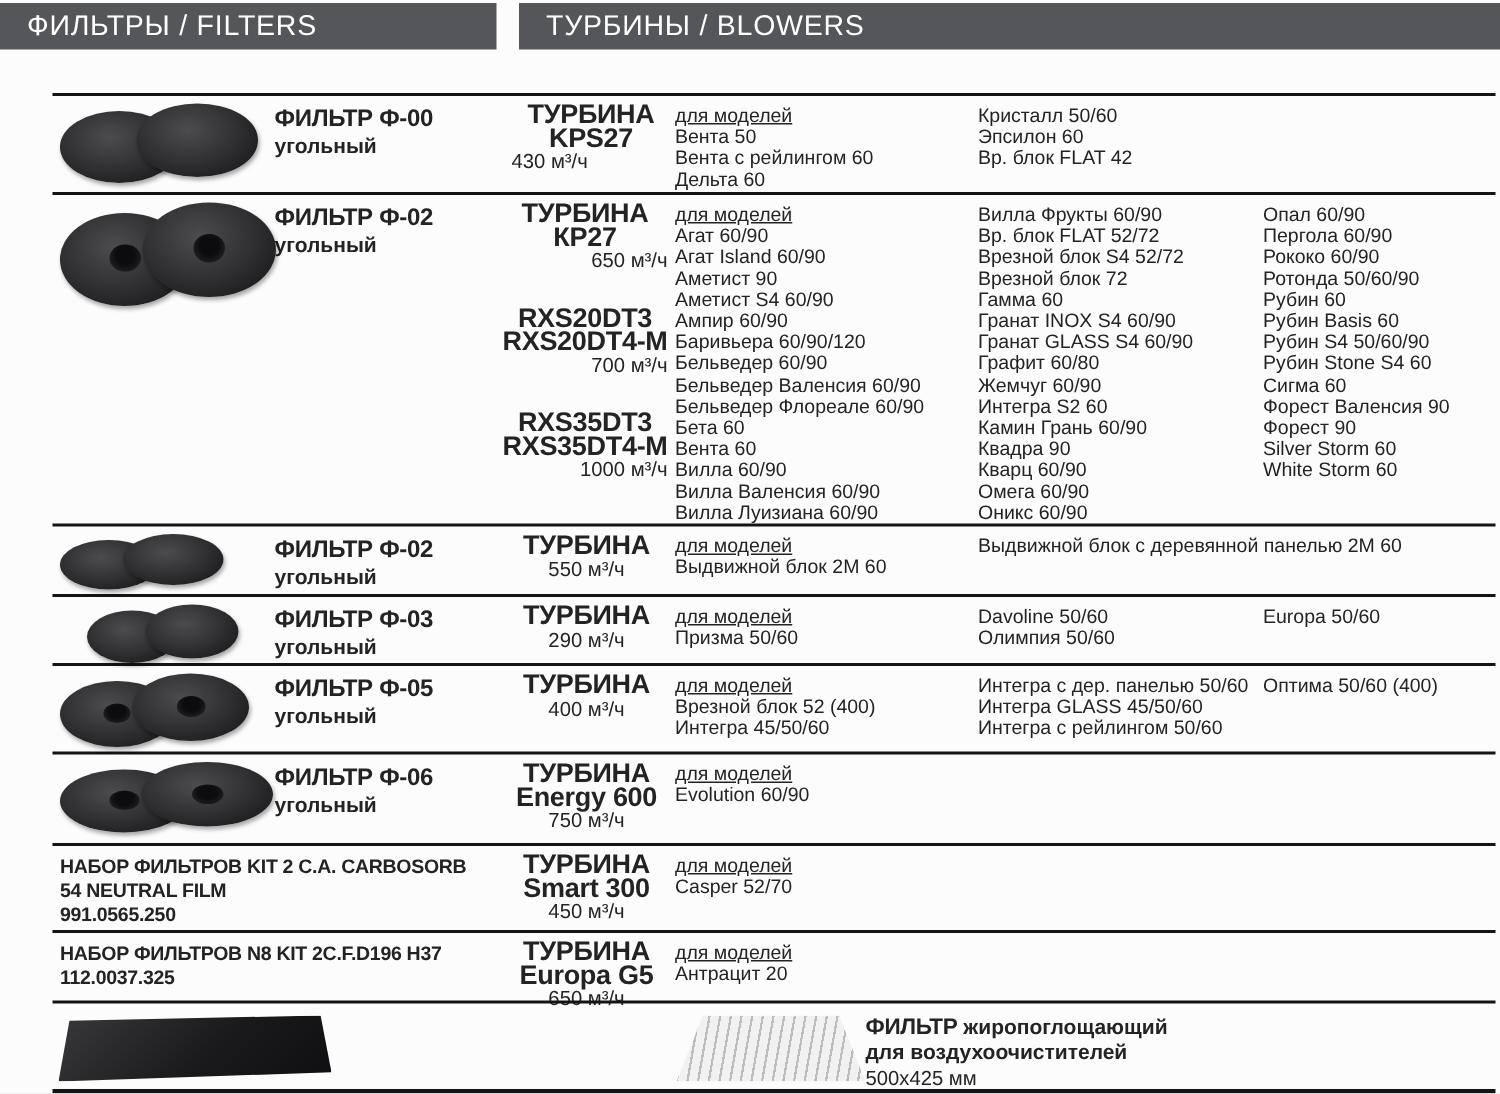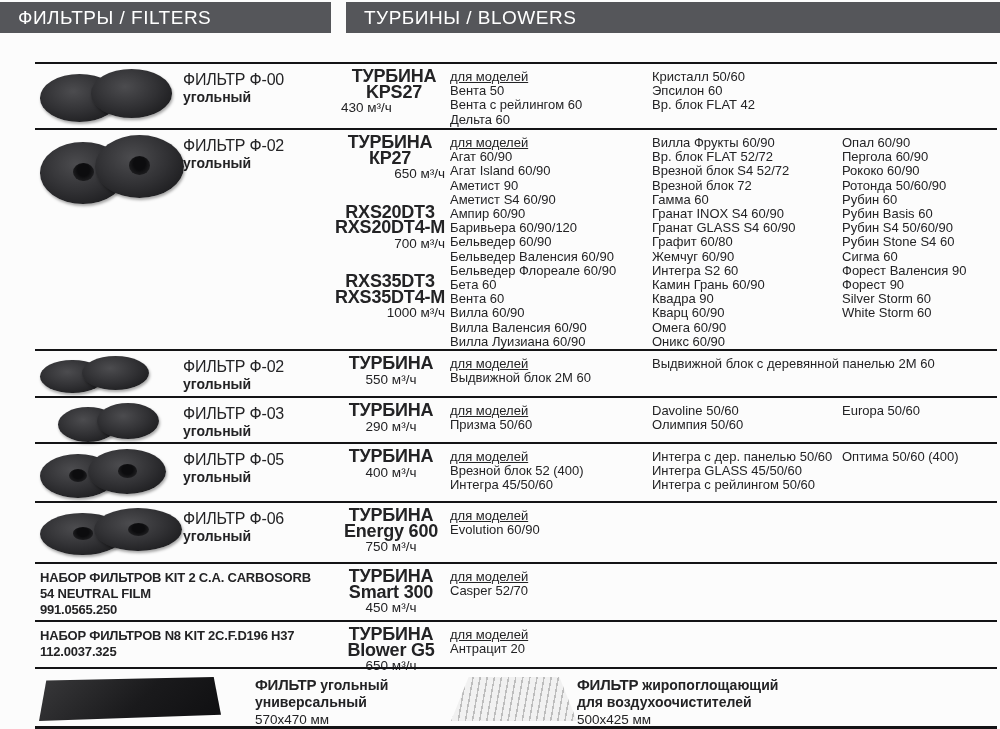--- a/index.html
+++ b/index.html
@@ -20,21 +20,21 @@
   #rows .row:nth-child(2){height:221px;}
   #rows .row:nth-child(3){height:47px;}
   #rows .row:nth-child(4){height:46px;}
   #rows .row:nth-child(5){height:59px;}
   #rows .row:nth-child(6){height:61px;}
   #rows .row:nth-child(7){height:58px;}
   #rows .row:nth-child(8){height:47px;}
 
   .cell{padding-top:6px;box-sizing:border-box;overflow:visible;}
   .photo-cell{padding:5px 0 0 4px;}
-  .name-cell .f-title{font-size:16px;font-weight:normal;line-height:19px;letter-spacing:-.2px;}
+  .name-cell .f-title{font-size:16px;font-weight:bold;line-height:19px;letter-spacing:-.2px;}
   .name-cell .f-sub{font-size:14px;font-weight:bold;line-height:17px;}
   .row.no-photo .name-cell{grid-column:1 / 3;padding-left:5px;}
   .row.no-photo .f-line{font-size:13px;font-weight:bold;line-height:16px;letter-spacing:-.2px;}
 
   .turbine-cell{text-align:center;padding-top:5px;}
   #rows .row:nth-child(1) .turbine-cell{text-align:left;padding-left:6px;}
   #rows .row:nth-child(2) .turbine-cell{text-align:right;padding-right:2px;}
   .t-bold{font-size:18px;font-weight:bold;line-height:15.5px;letter-spacing:-.2px;white-space:nowrap;text-align:center;}
   .t-cap{font-size:13.5px;line-height:15.5px;white-space:nowrap;}
   .turbine-block + .turbine-block{margin-top:23px;}
@@ -333,43 +333,35 @@
           <div class="cell models"></div>
         </div>
         <div class="row no-photo">
           <div class="cell name-cell">
             <div class="f-line">НАБОР ФИЛЬТРОВ N8 KIT 2C.F.D196 H37</div>
             <div class="f-line">112.0037.325</div>
           </div>
           <div class="cell turbine-cell">
             <div class="turbine-block">
               <div class="t-bold">ТУРБИНА</div>
-              <div class="t-bold">Blower G5</div>
+              <div class="t-bold">Europa G5</div>
               <div class="t-cap">650 м³/ч</div>
             </div>
           </div>
           <div class="cell models">
             <div class="for-models">для моделей</div>
             <div class="model-line">Антрацит 20</div>
           </div>
           <div class="cell models"></div>
           <div class="cell models"></div>
         </div>
       </div>
 
     <div class="bottom-row">
       <div class="pad-photo"></div>
-      <div class="bottom-text bt-left">
-        <div class="bt-line1">
-          <span class="brand">ФИЛЬТР</span>
-          <span>угольный</span>
-        </div>
-        <div class="bt-line2">универсальный</div>
-        <div class="bt-size">570х470 мм</div>
-      </div>
 
       <div class="mesh-photo"></div>
       <div class="bottom-text bt-right">
         <div class="bt-line1">
           <span class="brand">ФИЛЬТР</span>
           <span>жиропоглощающий</span>
         </div>
         <div class="bt-line2">для воздухоочистителей</div>
         <div class="bt-size">500х425 мм</div>
       </div>

